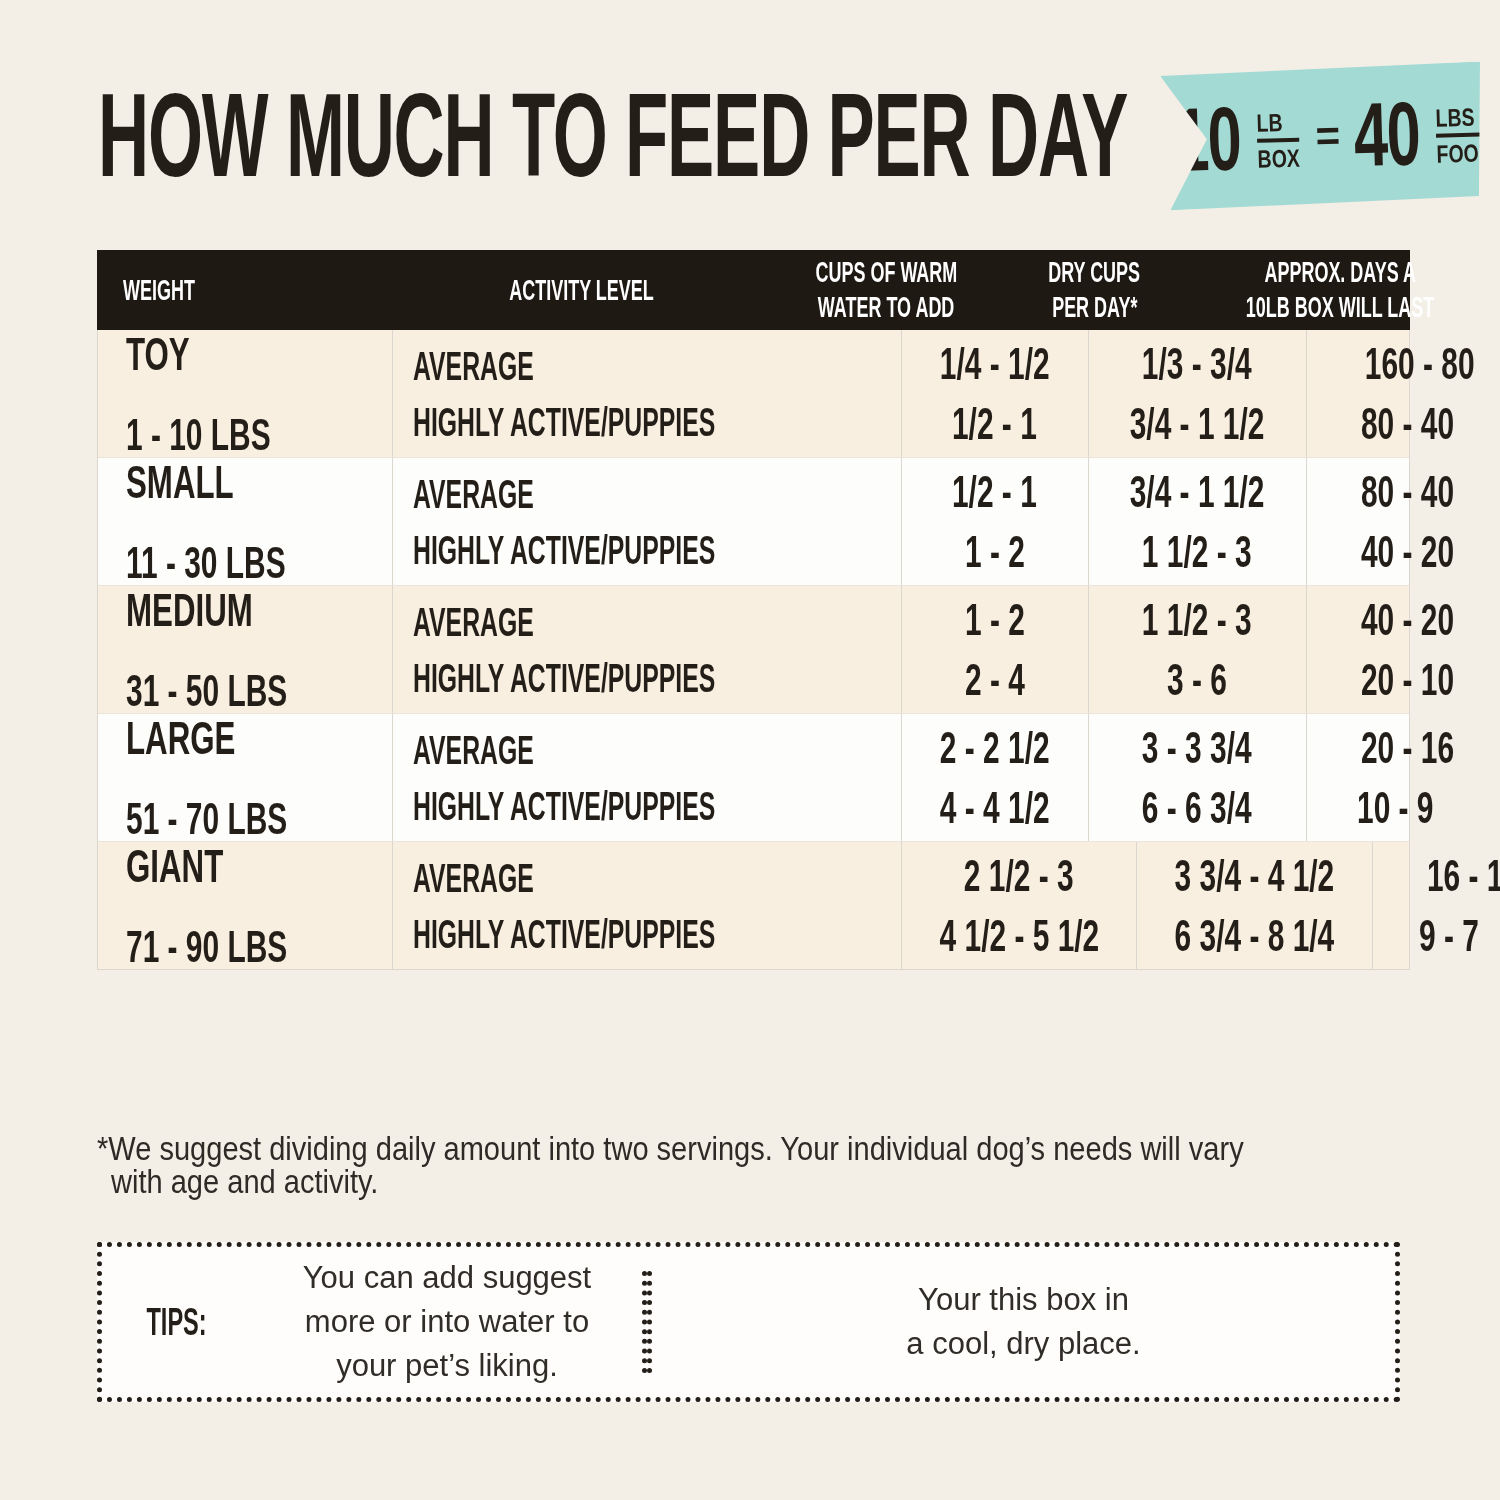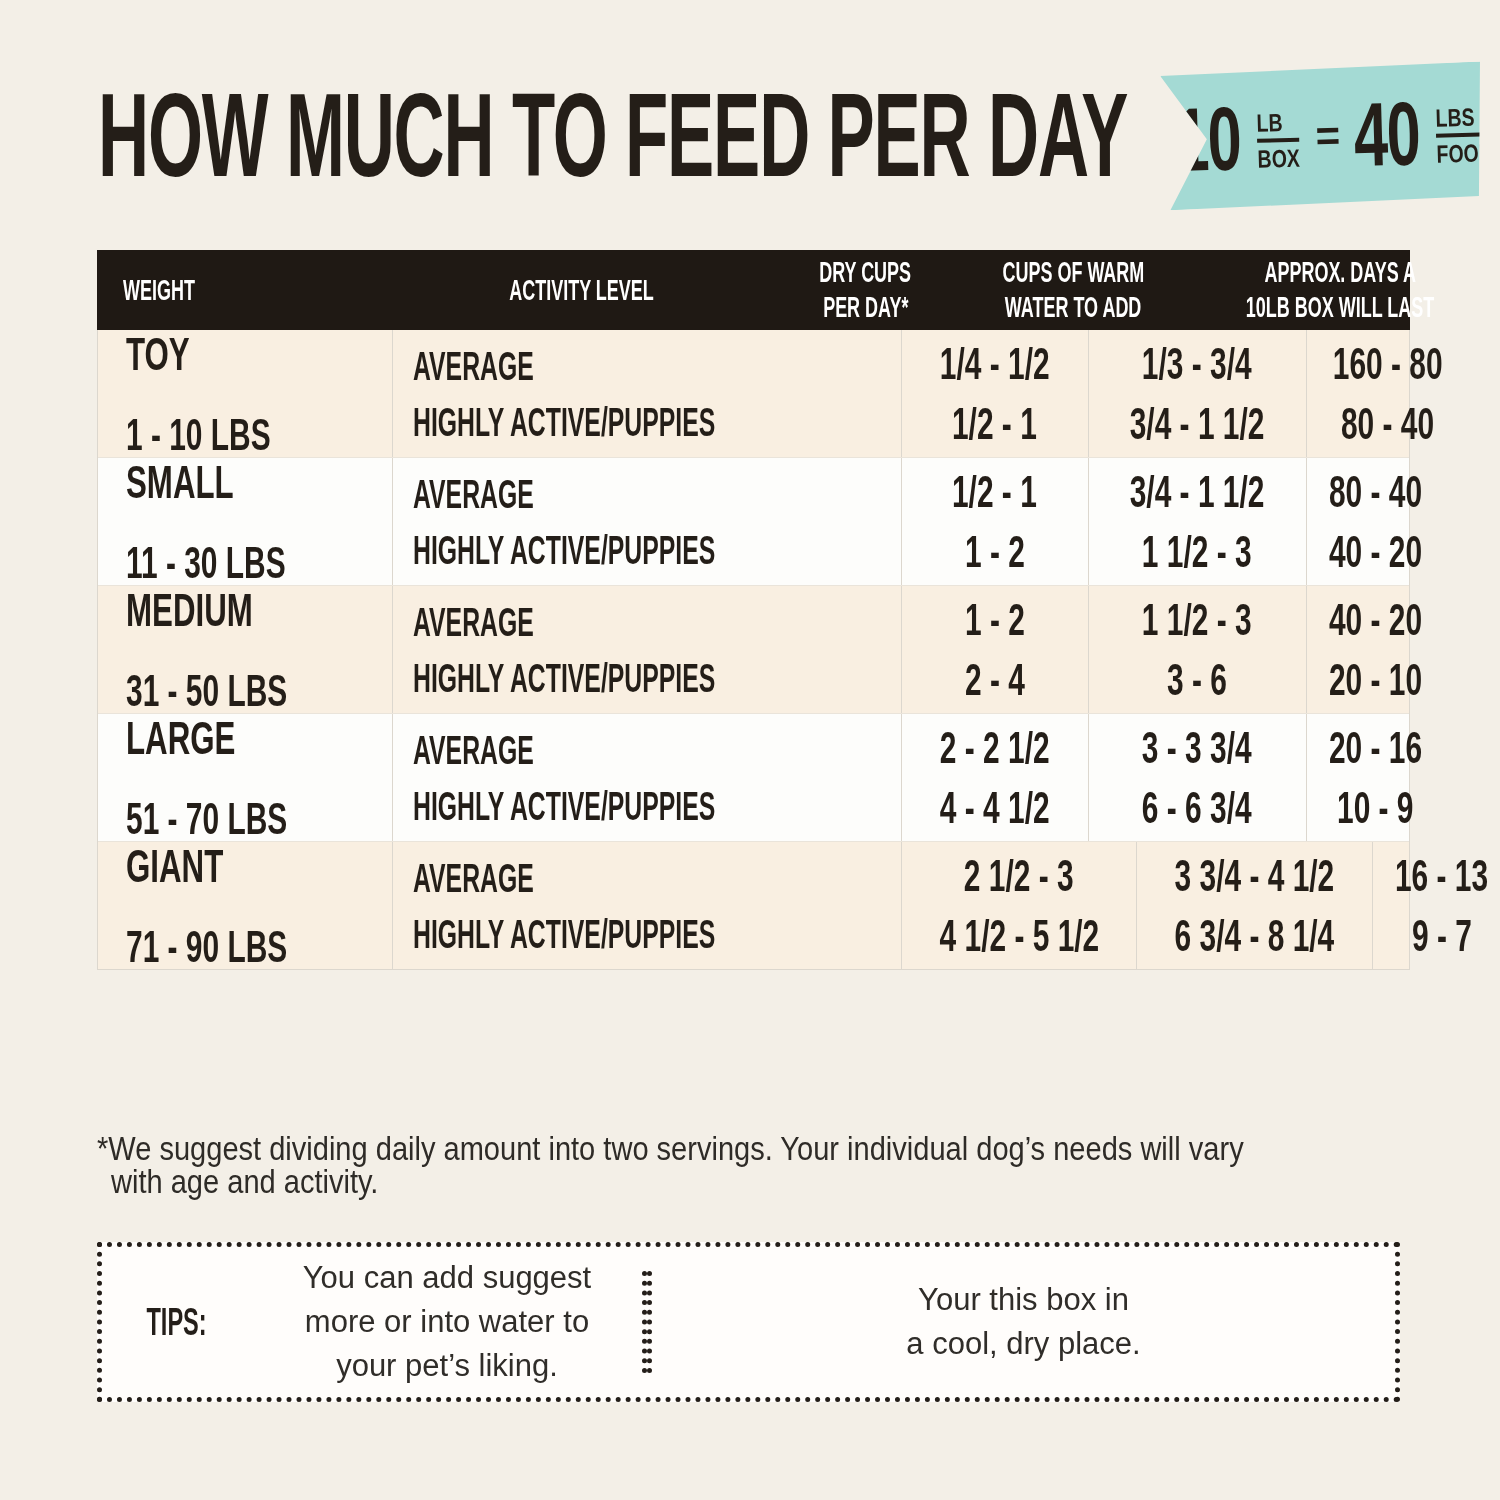--- a/index.html
+++ b/index.html
@@ -87,21 +87,21 @@
   .cell {
     display: flex; flex-direction: column; justify-content: center;
     gap: 16px; box-sizing: border-box;
     border-right: 1px solid #dcd7ce;
   }
   .cell:last-child { border-right: none; }
   .c1 { flex: 0 0 295px; padding-left: 28px; }
   .c2 { flex: 0 0 380px; padding-left: 20px; }
   .c3 { flex: 0 0 187px; text-align: center; }
   .c4 { flex: 0 0 218px; text-align: center; }
-  .c5 { flex: 1; text-align: center; }
+  .c5 { flex: 1; text-align: left; padding-left: 32px; }
   .line { line-height: 1; }
   .wt  { font-size: 46px; font-weight: 700; color: #241e18; }
   .rng { font-size: 44px; font-weight: 700; color: #241e18; margin-top: 20px; }
   .act { font-size: 40px; font-weight: 700; color: #241e18; }
   .num { font-size: 44px; font-weight: 700; color: #241e18; }
 
   
   .footnote {
     position: absolute; left: 97px; top: 1132px;
     font-size: 33px; line-height: 1.5; color: #2e2b27;
@@ -156,27 +156,27 @@
 </div>
 
 <div class="table">
   <div class="thead">
     <div class="th th1">
         <span class="sx62 oL">WEIGHT</span>
       </div>
     <div class="th th2">
         <span class="sx62">ACTIVITY LEVEL</span>
       </div>
+    <div class="th th4">
+        <span class="sx62">CUPS OF WARM</span>
+        <span class="sx62">WATER TO ADD</span>
+      </div>
     <div class="th th3">
         <span class="sx62">DRY CUPS</span>
         <span class="sx62">PER DAY*</span>
-      </div>
-    <div class="th th4">
-        <span class="sx62">CUPS OF WARM</span>
-        <span class="sx62">WATER TO ADD</span>
       </div>
     <div class="th th5">
         <span class="sx62">APPROX. DAYS A</span>
         <span class="sx62">10LB BOX WILL LAST</span>
       </div>
   </div>
 
   <div class="tbody">
 
     <div class="trow cream">

